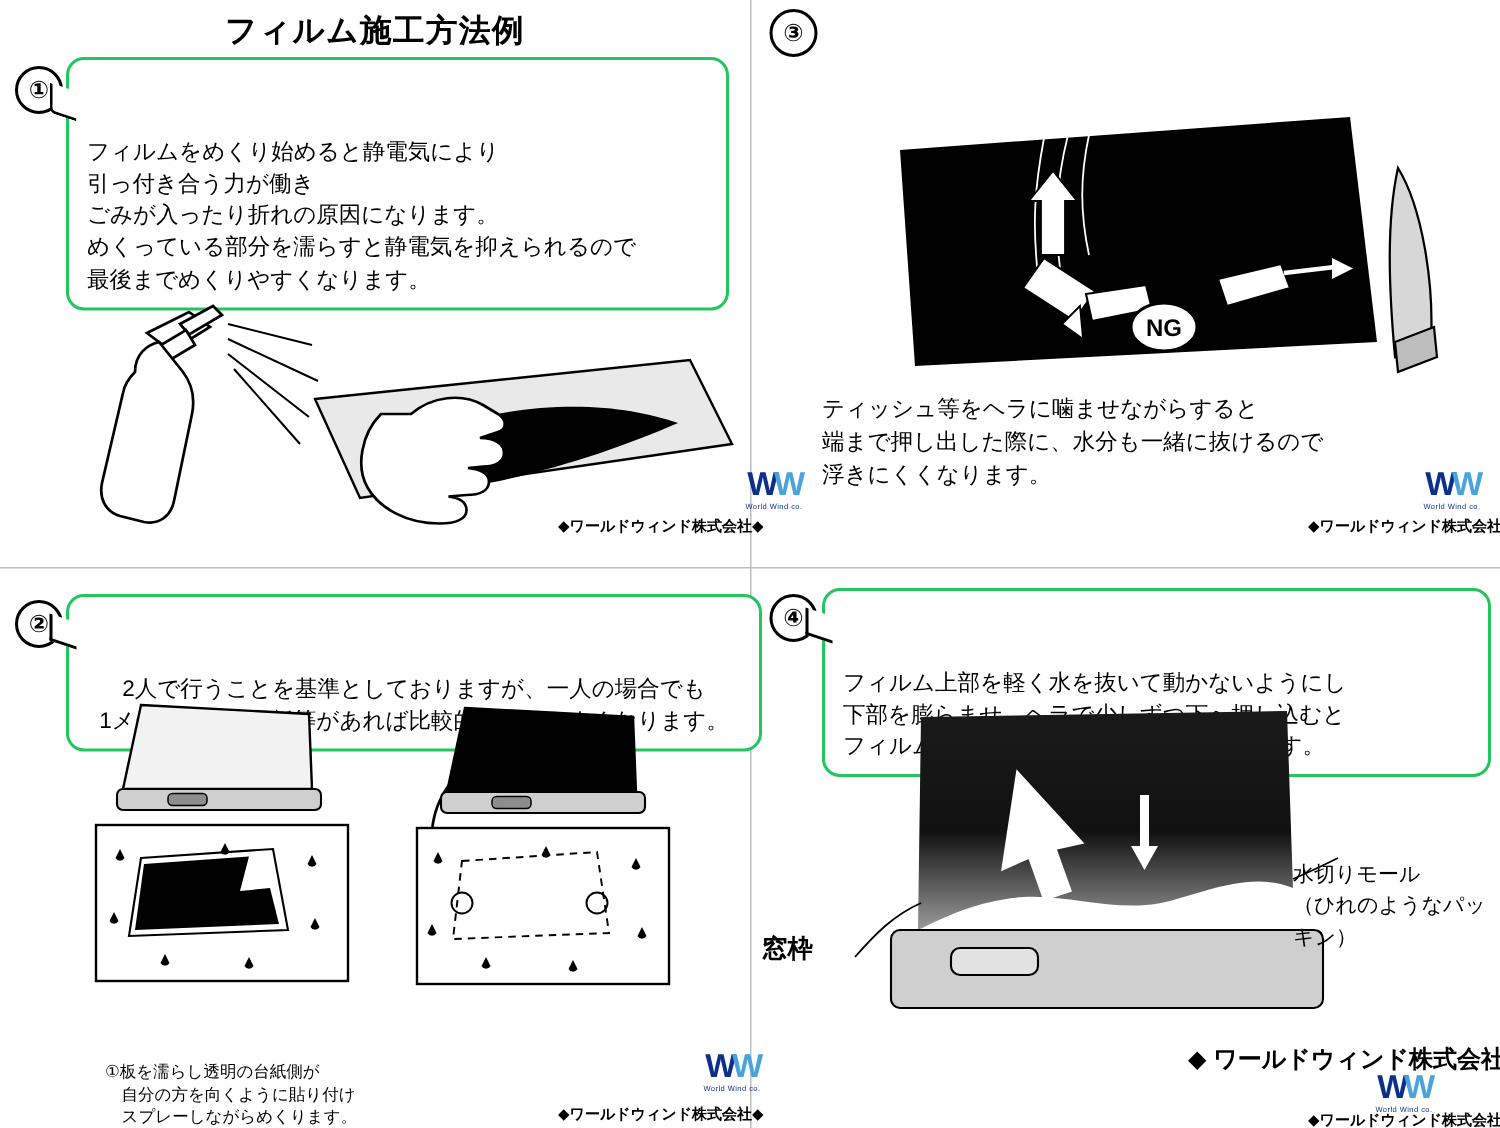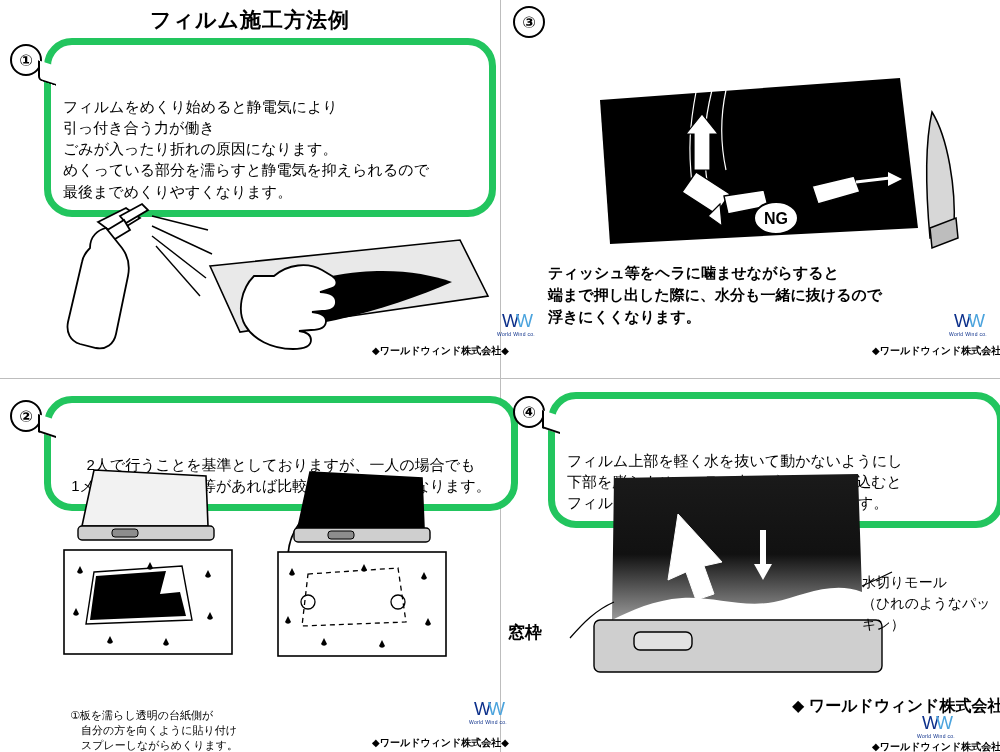--- a/index.html
+++ b/index.html
@@ -36,21 +36,21 @@
     background:#fff;
   }
   #num1{left:10px;top:44px;}
   #num2{left:10px;top:400px;}
   #num3{left:513px;top:6px;}
   #num4{left:513px;top:396px;}
 
   
   .bubble{
     position:absolute;
-    border:7px solid #22c55e;border-radius:28px;background:#fff;
+    border:2px solid #22c55e;border-radius:12px;background:#fff;
     padding:8px 12px;
     font-size:15px;line-height:1.42;
     white-space:pre-line;
   }
   .bubble .tail{
     position:absolute;width:22px;height:16px;background:#fff;
   }
   #bubble1{left:44px;top:38px;width:414px;}
   #bubble1 .tail{
     left:-13px;top:18px;
@@ -71,39 +71,39 @@
     border-left:2px solid #000;border-bottom:2px solid #000;
     transform:skewY(18deg);
     width:16px;height:16px;
   }
 
   
   .plain-text{
     position:absolute;font-size:15px;line-height:1.45;white-space:pre-line;
   }
   #text3top{left:548px;top:6px;width:440px;}
-  #text3bottom{left:548px;top:262px;width:430px;font-weight:bold;}
+  #text3bottom{left:548px;top:262px;width:430px;}
 
   
   .caption{
     position:absolute;font-size:11px;line-height:1.35;white-space:pre-line;
   }
   #cap2a{left:70px;top:672px;margin-top:36px;}
   #cap2b{left:282px;top:672px;}
 
   .label-plain{
     position:absolute;font-size:14px;white-space:pre-line;line-height:1.5;
   }
   #label-mall{left:862px;top:572px;}
   #label-madowaku{left:508px;top:620px;font-size:17px;font-weight:bold;}
 
   
   .ww-logo{position:absolute;text-align:center;width:60px;}
   .ww-logo .mark{
-    font-size:18px;font-weight:normal;letter-spacing:-3px;color:#0b2f8a;line-height:1;
+    font-size:22px;font-weight:bold;letter-spacing:-3px;color:#0b2f8a;line-height:1;
   }
   .ww-logo .mark .w2{color:#4aa3dd;}
   .ww-logo .sub{font-size:5px;color:#0b2f8a;letter-spacing:.3px;margin-top:1px;}
   .ww-credit{
     position:absolute;font-size:10px;font-weight:bold;white-space:nowrap;
   }
   .big-credit{
     position:absolute;font-size:16px;font-weight:bold;white-space:nowrap;
   }
 

